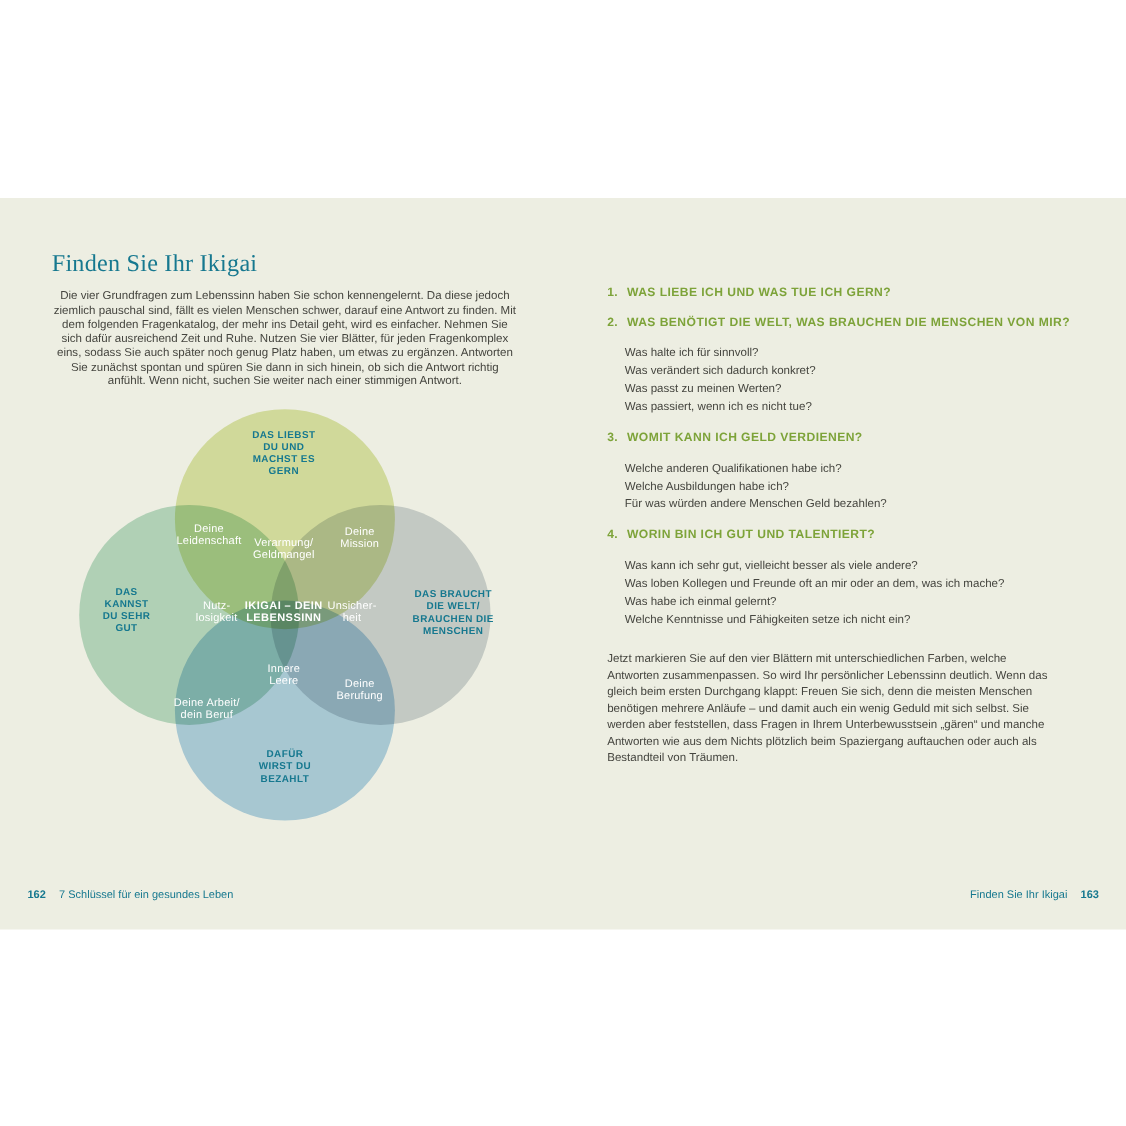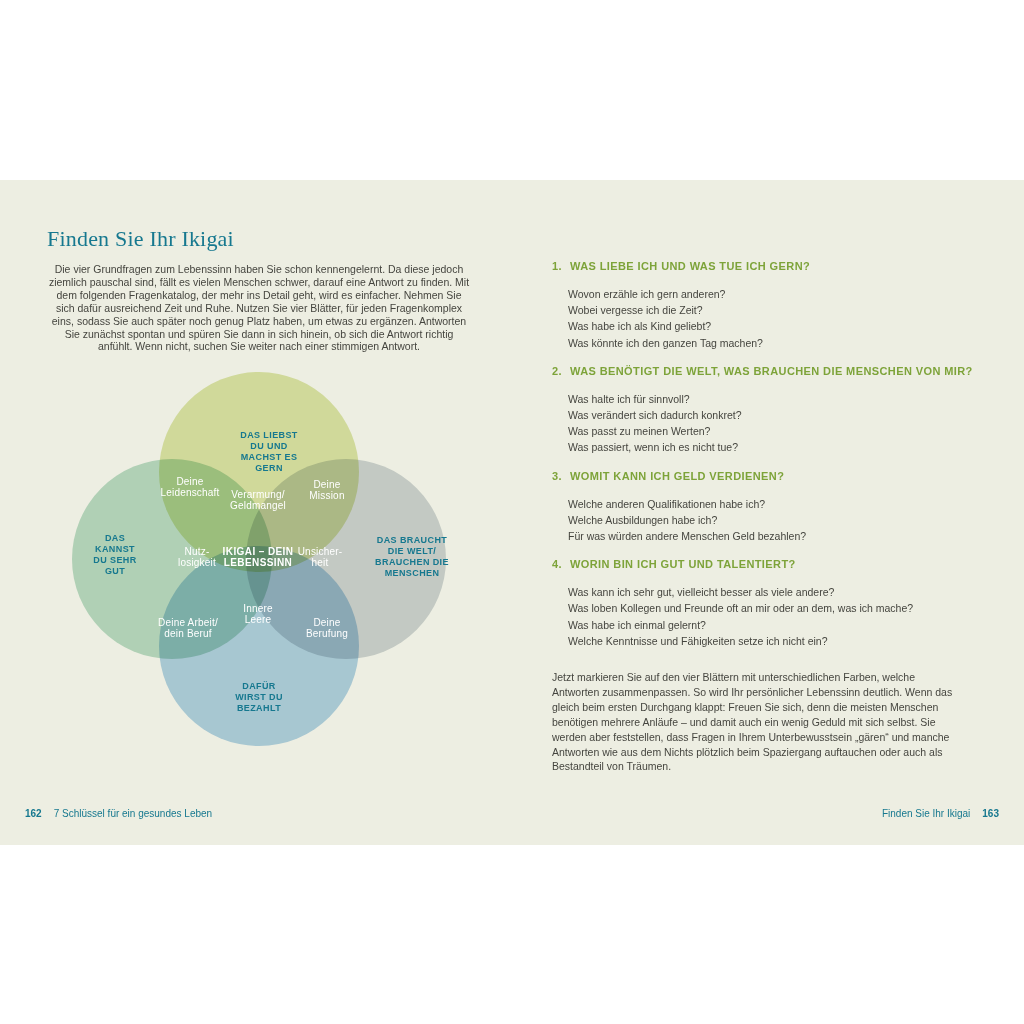--- a/index.html
+++ b/index.html
@@ -84,21 +84,21 @@
       <h1 class="book-title">Finden Sie Ihr Ikigai</h1>
       <p class="intro">Die vier Grundfragen zum Lebenssinn haben Sie schon kennengelernt. Da diese jedoch ziemlich pauschal sind, fällt es vielen Menschen schwer, darauf eine Antwort zu finden. Mit dem folgenden Fragenkatalog, der mehr ins Detail geht, wird es einfacher. Nehmen Sie sich dafür ausreichend Zeit und Ruhe. Nutzen Sie vier Blätter, für jeden Fragenkomplex eins, sodass Sie auch später noch genug Platz haben, um etwas zu ergänzen. Antworten Sie zunächst spontan und spüren Sie dann in sich hinein, ob sich die Antwort richtig anfühlt. Wenn nicht, suchen Sie weiter nach einer stimmigen Antwort.</p>
     </div>
 
     <div class="venn">
       <div class="circle c-top" style="background-color: rgb(224, 233, 174);"></div>
       <div class="circle c-left" style="background-color: rgb(190, 223, 205);"></div>
       <div class="circle c-right" style="background-color: rgb(210, 216, 220);"></div>
       <div class="circle c-bottom" style="background-color: rgb(180, 213, 236);"></div>
 
-      <div class="vlabel outer" style="left:197px; top:40px;  width:90px;margin-top:40px;">DAS LIEBST
+      <div class="vlabel outer" style="left:186px; top:40px;  width:90px;">DAS LIEBST
 DU UND
 MACHST ES
 GERN</div>
       <div class="vlabel outer" style="left:43px;  top:183px; width:70px;">DAS
 KANNST
 DU SEHR
 GUT</div>
       <div class="vlabel outer" style="left:340px; top:185px; width:95px;text-align:center;">DAS BRAUCHT
 DIE WELT/
 BRAUCHEN DIE
@@ -112,41 +112,35 @@
       <div class="vlabel inner" style="left:186px; top:128px; width:70px;">Verarmung/
 Geldmangel</div>
       <div class="vlabel inner" style="left:255px; top:118px; width:60px;">Deine
 Mission</div>
       <div class="vlabel inner" style="left:125px; top:185px; width:55px;">Nutz-
 losigkeit</div>
       <div class="vlabel inner center-label" style="left:186px; top:185px; width:80px;">IKIGAI – DEIN
 LEBENSSINN</div>
       <div class="vlabel inner" style="left:248px; top:185px; width:55px;">Unsicher-
 heit</div>
-      <div class="vlabel inner" style="left:116px; top:256px; width:70px;">Deine Arbeit/
+      <div class="vlabel inner" style="left:116px; top:273px; width:70px;">Deine Arbeit/
 dein Beruf</div>
       <div class="vlabel inner" style="left:186px; top:242px; width:50px;">Innere
 Leere</div>
       <div class="vlabel inner" style="left:255px; top:256px; width:60px;">Deine
 Berufung</div>
     </div>
 
     <div class="page-right">
 
       <section class="qa-section">
         <h2 class="qa-heading">
           <span>1.</span>
           <span>WAS LIEBE ICH UND WAS TUE ICH GERN?</span>
         </h2>
-        <div class="qa-questions">
-          <p>Wovon erzähle ich gern anderen?</p>
-          <p>Wobei vergesse ich die Zeit?</p>
-          <p>Was habe ich als Kind geliebt?</p>
-          <p>Was könnte ich den ganzen Tag machen?</p>
-        </div>
       </section>
 
       <section class="qa-section">
         <h2 class="qa-heading">
           <span>2.</span>
           <span>WAS BENÖTIGT DIE WELT, WAS BRAUCHEN DIE MENSCHEN VON MIR?</span>
         </h2>
         <div class="qa-questions">
           <p>Was halte ich für sinnvoll?</p>
           <p>Was verändert sich dadurch konkret?</p>

